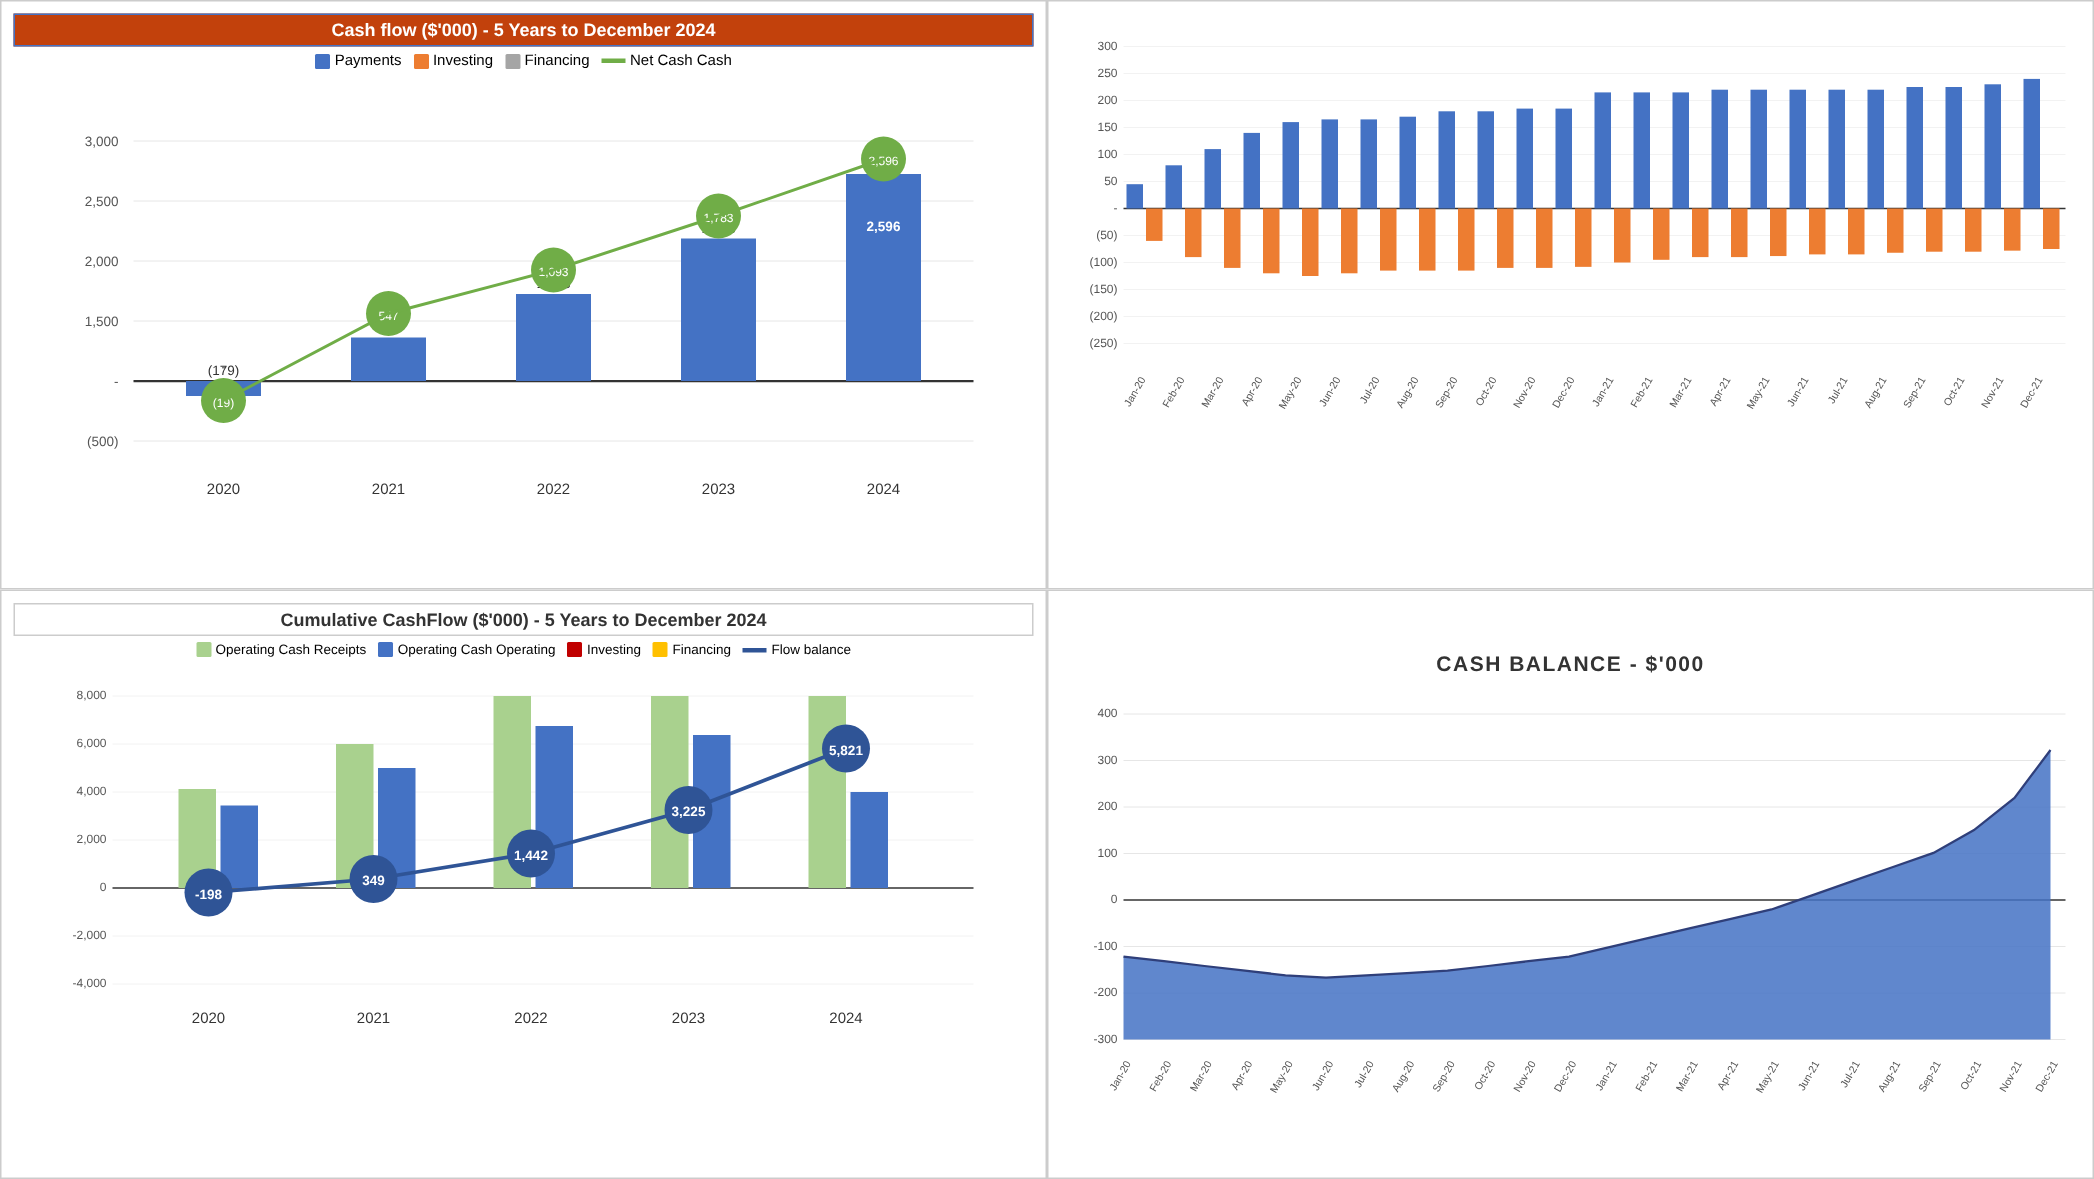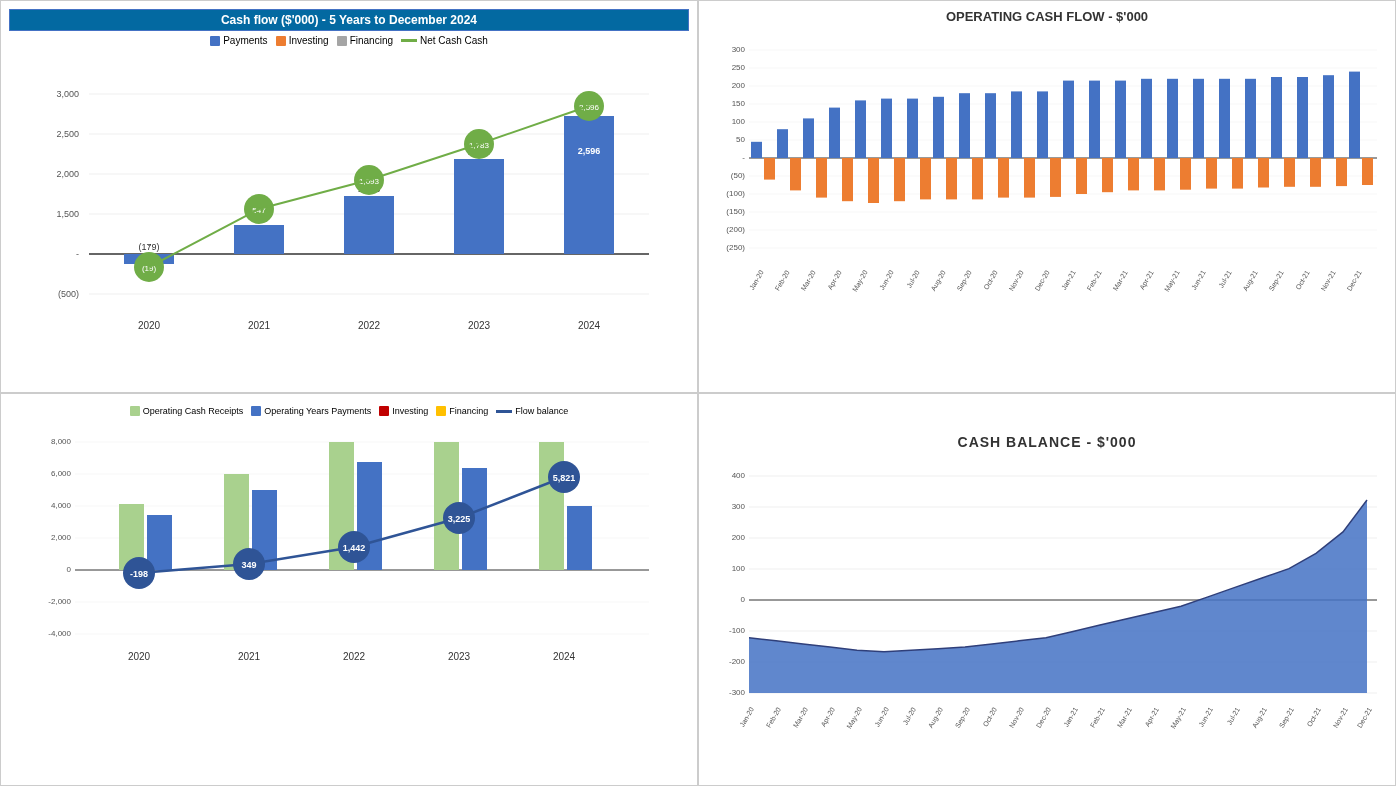--- a/index.html
+++ b/index.html
@@ -7,21 +7,21 @@
     .grid { display: grid; grid-template-columns: 1fr 1fr; grid-template-rows: 1fr 1fr; width: 1396px; height: 786px; }
     .cell { border: 1px solid #ccc; position: relative; overflow: hidden; background: #fff; padding: 8px; }
     .chart-title { text-align: center; font-weight: bold; font-size: 13px; color: #333; margin-bottom: 4px; }
     .legend { display: flex; flex-wrap: wrap; justify-content: center; gap: 8px; margin: 4px 0; font-size: 10px; }
     .legend-item { display: flex; align-items: center; gap: 3px; }
     .legend-dot { width: 10px; height: 10px; border-radius: 1px; flex-shrink: 0; }
     .legend-line { width: 16px; height: 3px; flex-shrink: 0; }
 
     .section-border-title {
       border: 1px solid #4472C4;
-      background: #0369a1;
+      background: #c2410c;
       color: #fff;
       font-size: 12px;
       font-weight: bold;
       padding: 3px 8px;
       text-align: center;
       margin-bottom: 4px;
     }
     .section-border-title2 {
       border: 1px solid #ccc;
       font-size: 12px;
@@ -107,21 +107,20 @@
 
       <text x="120" y="275" text-anchor="middle" font-size="10" fill="#333">2020</text>
       <text x="230" y="275" text-anchor="middle" font-size="10" fill="#333">2021</text>
       <text x="340" y="275" text-anchor="middle" font-size="10" fill="#333">2022</text>
       <text x="450" y="275" text-anchor="middle" font-size="10" fill="#333">2023</text>
       <text x="560" y="275" text-anchor="middle" font-size="10" fill="#333">2024</text>
     </svg>
   </div>
 
   <div class="cell">
-    <div class="chart-title">OPERATING CASH FLOW - $'000</div>
     <svg width="100%" height="280" viewBox="0 0 680 280" preserveAspectRatio="xMidYMid meet">
 
       <text x="38" y="24" text-anchor="end" font-size="8" fill="#555">300</text>
       <text x="38" y="42" text-anchor="end" font-size="8" fill="#555">250</text>
       <text x="38" y="60" text-anchor="end" font-size="8" fill="#555">200</text>
       <text x="38" y="78" text-anchor="end" font-size="8" fill="#555">150</text>
       <text x="38" y="96" text-anchor="end" font-size="8" fill="#555">100</text>
       <text x="38" y="114" text-anchor="end" font-size="8" fill="#555">50</text>
       <text x="38" y="132" text-anchor="end" font-size="8" fill="#555">-</text>
       <text x="38" y="150" text-anchor="end" font-size="8" fill="#555">(50)</text>
@@ -239,28 +238,29 @@
       <text x="518" y="248" text-anchor="end" font-size="7" fill="#555" transform="rotate(-60,518,240)">Jul-21</text>
       <text x="544" y="248" text-anchor="end" font-size="7" fill="#555" transform="rotate(-60,544,240)">Aug-21</text>
       <text x="570" y="248" text-anchor="end" font-size="7" fill="#555" transform="rotate(-60,570,240)">Sep-21</text>
       <text x="596" y="248" text-anchor="end" font-size="7" fill="#555" transform="rotate(-60,596,240)">Oct-21</text>
       <text x="622" y="248" text-anchor="end" font-size="7" fill="#555" transform="rotate(-60,622,240)">Nov-21</text>
       <text x="648" y="248" text-anchor="end" font-size="7" fill="#555" transform="rotate(-60,648,240)">Dec-21</text>
     </svg>
   </div>
 
   <div class="cell">
+    <div class="section-border-title2">Cumulative CashFlow ($'000) - 5 Years to December 2024</div>
     <div class="legend" style="font-size:9px;">
       <div class="legend-item">
         <div class="legend-dot" style="background:#A9D18E;"></div>
         <span>Operating Cash Receipts</span>
       </div>
       <div class="legend-item">
         <div class="legend-dot" style="background:#4472C4;"></div>
-        <span>Operating Years Payments</span>
+        <span>Operating Cash Operating</span>
       </div>
       <div class="legend-item">
         <div class="legend-dot" style="background:#C00000;"></div>
         <span>Investing</span>
       </div>
       <div class="legend-item">
         <div class="legend-dot" style="background:#FFC000;"></div>
         <span>Financing</span>
       </div>
       <div class="legend-item">

